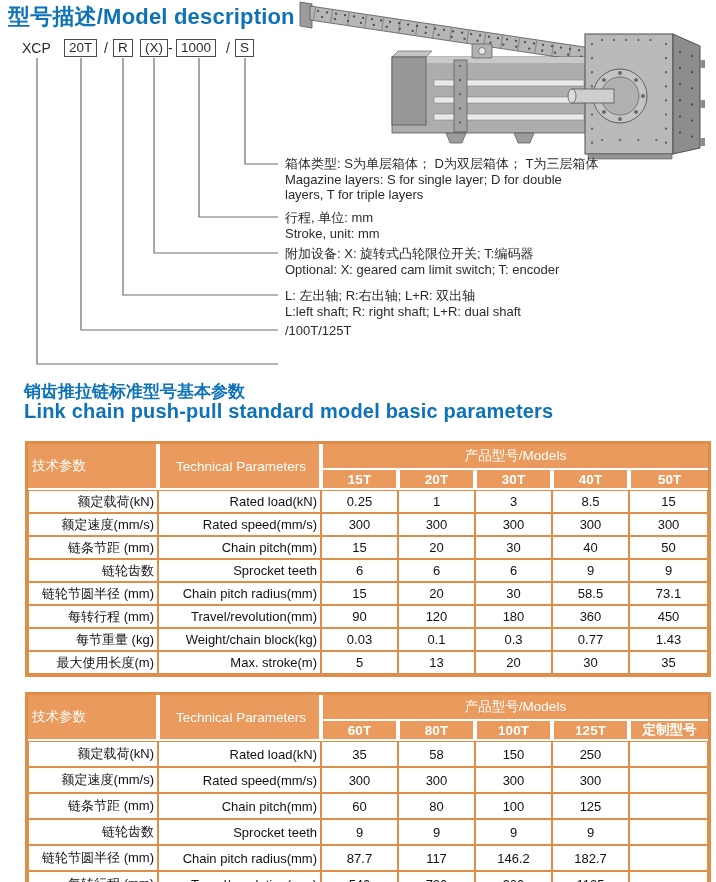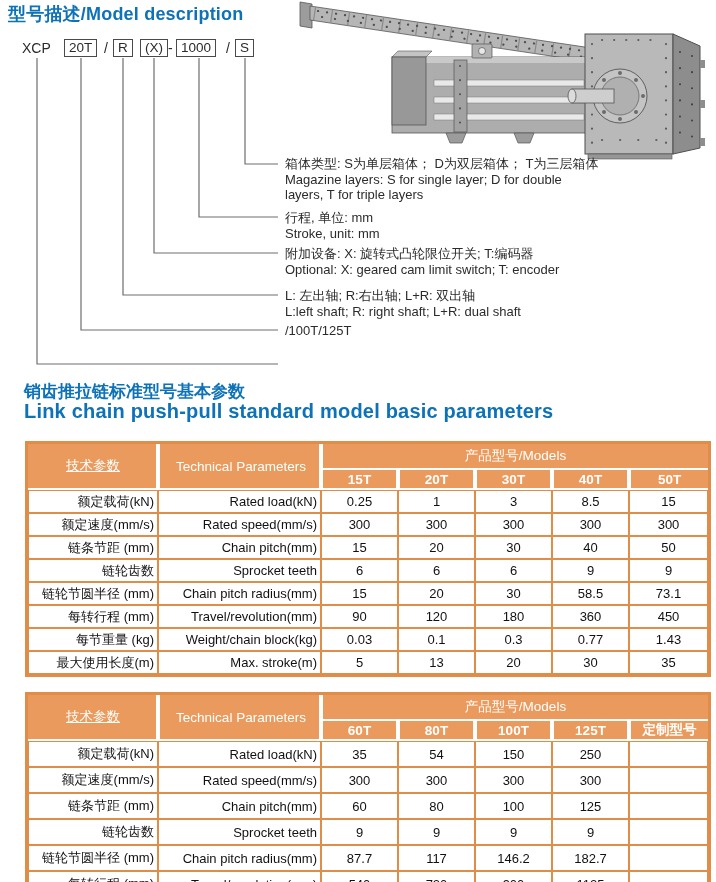--- a/index.html
+++ b/index.html
@@ -3,21 +3,21 @@
 <meta charset="utf-8">
 <style>
   html,body { margin:0; padding:0; background:#fff; }
   .page {
     position:relative; width:716px; height:882px; background:#fff; overflow:hidden;
     font-family:"Liberation Sans","DejaVu Sans",sans-serif; color:#222;
   }
   .abs { position:absolute; }
 
   
-  .page-title { left:8px; top:2px; font-size:18px; font-weight:bold; color:#0d72b8; letter-spacing:.2px; }
+  .page-title { left:8px; top:2px; font-size:22px; font-weight:bold; color:#0d72b8; letter-spacing:.2px; }
   .sec-title-cn { left:24px; top:380px; font-size:17px; font-weight:bold; color:#0d72b8; }
   .sec-title-en { left:24px; top:400px; font-size:20px; font-weight:bold; color:#0d72b8; letter-spacing:.2px; }
 
   
   .code-part { position:absolute; top:40px; font-size:14px; color:#2b2b2b; line-height:16px; }
   .code-box  { position:absolute; top:39px; font-size:13.5px; color:#2b2b2b; border:1px solid #4a4a4a;
                padding:0 4px; height:16px; line-height:16px; display:inline-block; }
   .code-sep  { position:absolute; top:40px; font-size:14px; color:#2b2b2b; }
 
   
@@ -30,21 +30,21 @@
   
   .illus { left:286px; top:0; width:430px; height:162px; }
 
   
   .ptable { position:absolute; left:25px; width:680px; table-layout:fixed;
             border-collapse:separate; border-spacing:0; border:3px solid #e08d4a;
             background:#fff; font-size:13px; }
   .ptable th { background:#ea9a5c; color:#fff; font-weight:normal; font-size:13.5px;
                border:2px solid #fff; padding:0 2px; }
   .ptable tr.h1 th { border-top:none; height:24px; }
-  .ptable tr.h1 th.c1 { border-left:none; text-align:center; padding-left:4px;text-decoration:underline; }
+  .ptable tr.h1 th.c1 { border-left:none; text-align:left; padding-left:4px; }
   .ptable tr.h1 th.c2 { text-align:center; padding-left:5px;margin-top:23px; }
   .ptable tr.h1 th.models { border-right:none; text-align:center; }
   .ptable tr.h2 th { border-top:none; height:18px; text-align:center;font-weight:bold; }
   .ptable tr.h2 th:last-child { border-right:none; }
   .ptable td { border:1px solid #e08d4a; text-align:center; color:#111; padding:0 3px; }
   .ptable td.lc { text-align:right; padding-left:6px; }
   .t1 td { height:21px; }
   .t2 td { height:24px; }
 </style>
 </head>
@@ -273,21 +273,21 @@
         <th>100T</th>
         <th>125T</th>
         <th>定制型号</th>
       </tr>
     </thead>
     <tbody>
         <tr>
           <td class="lc">额定载荷(kN)</td>
           <td class="lc">Rated load(kN)</td>
           <td>35</td>
-          <td>54</td>
+          <td>58</td>
           <td>150</td>
           <td>250</td>
           <td></td>
         </tr>
         <tr>
           <td class="lc">额定速度(mm/s)</td>
           <td class="lc">Rated speed(mm/s)</td>
           <td>300</td>
           <td>300</td>
           <td>300</td>

